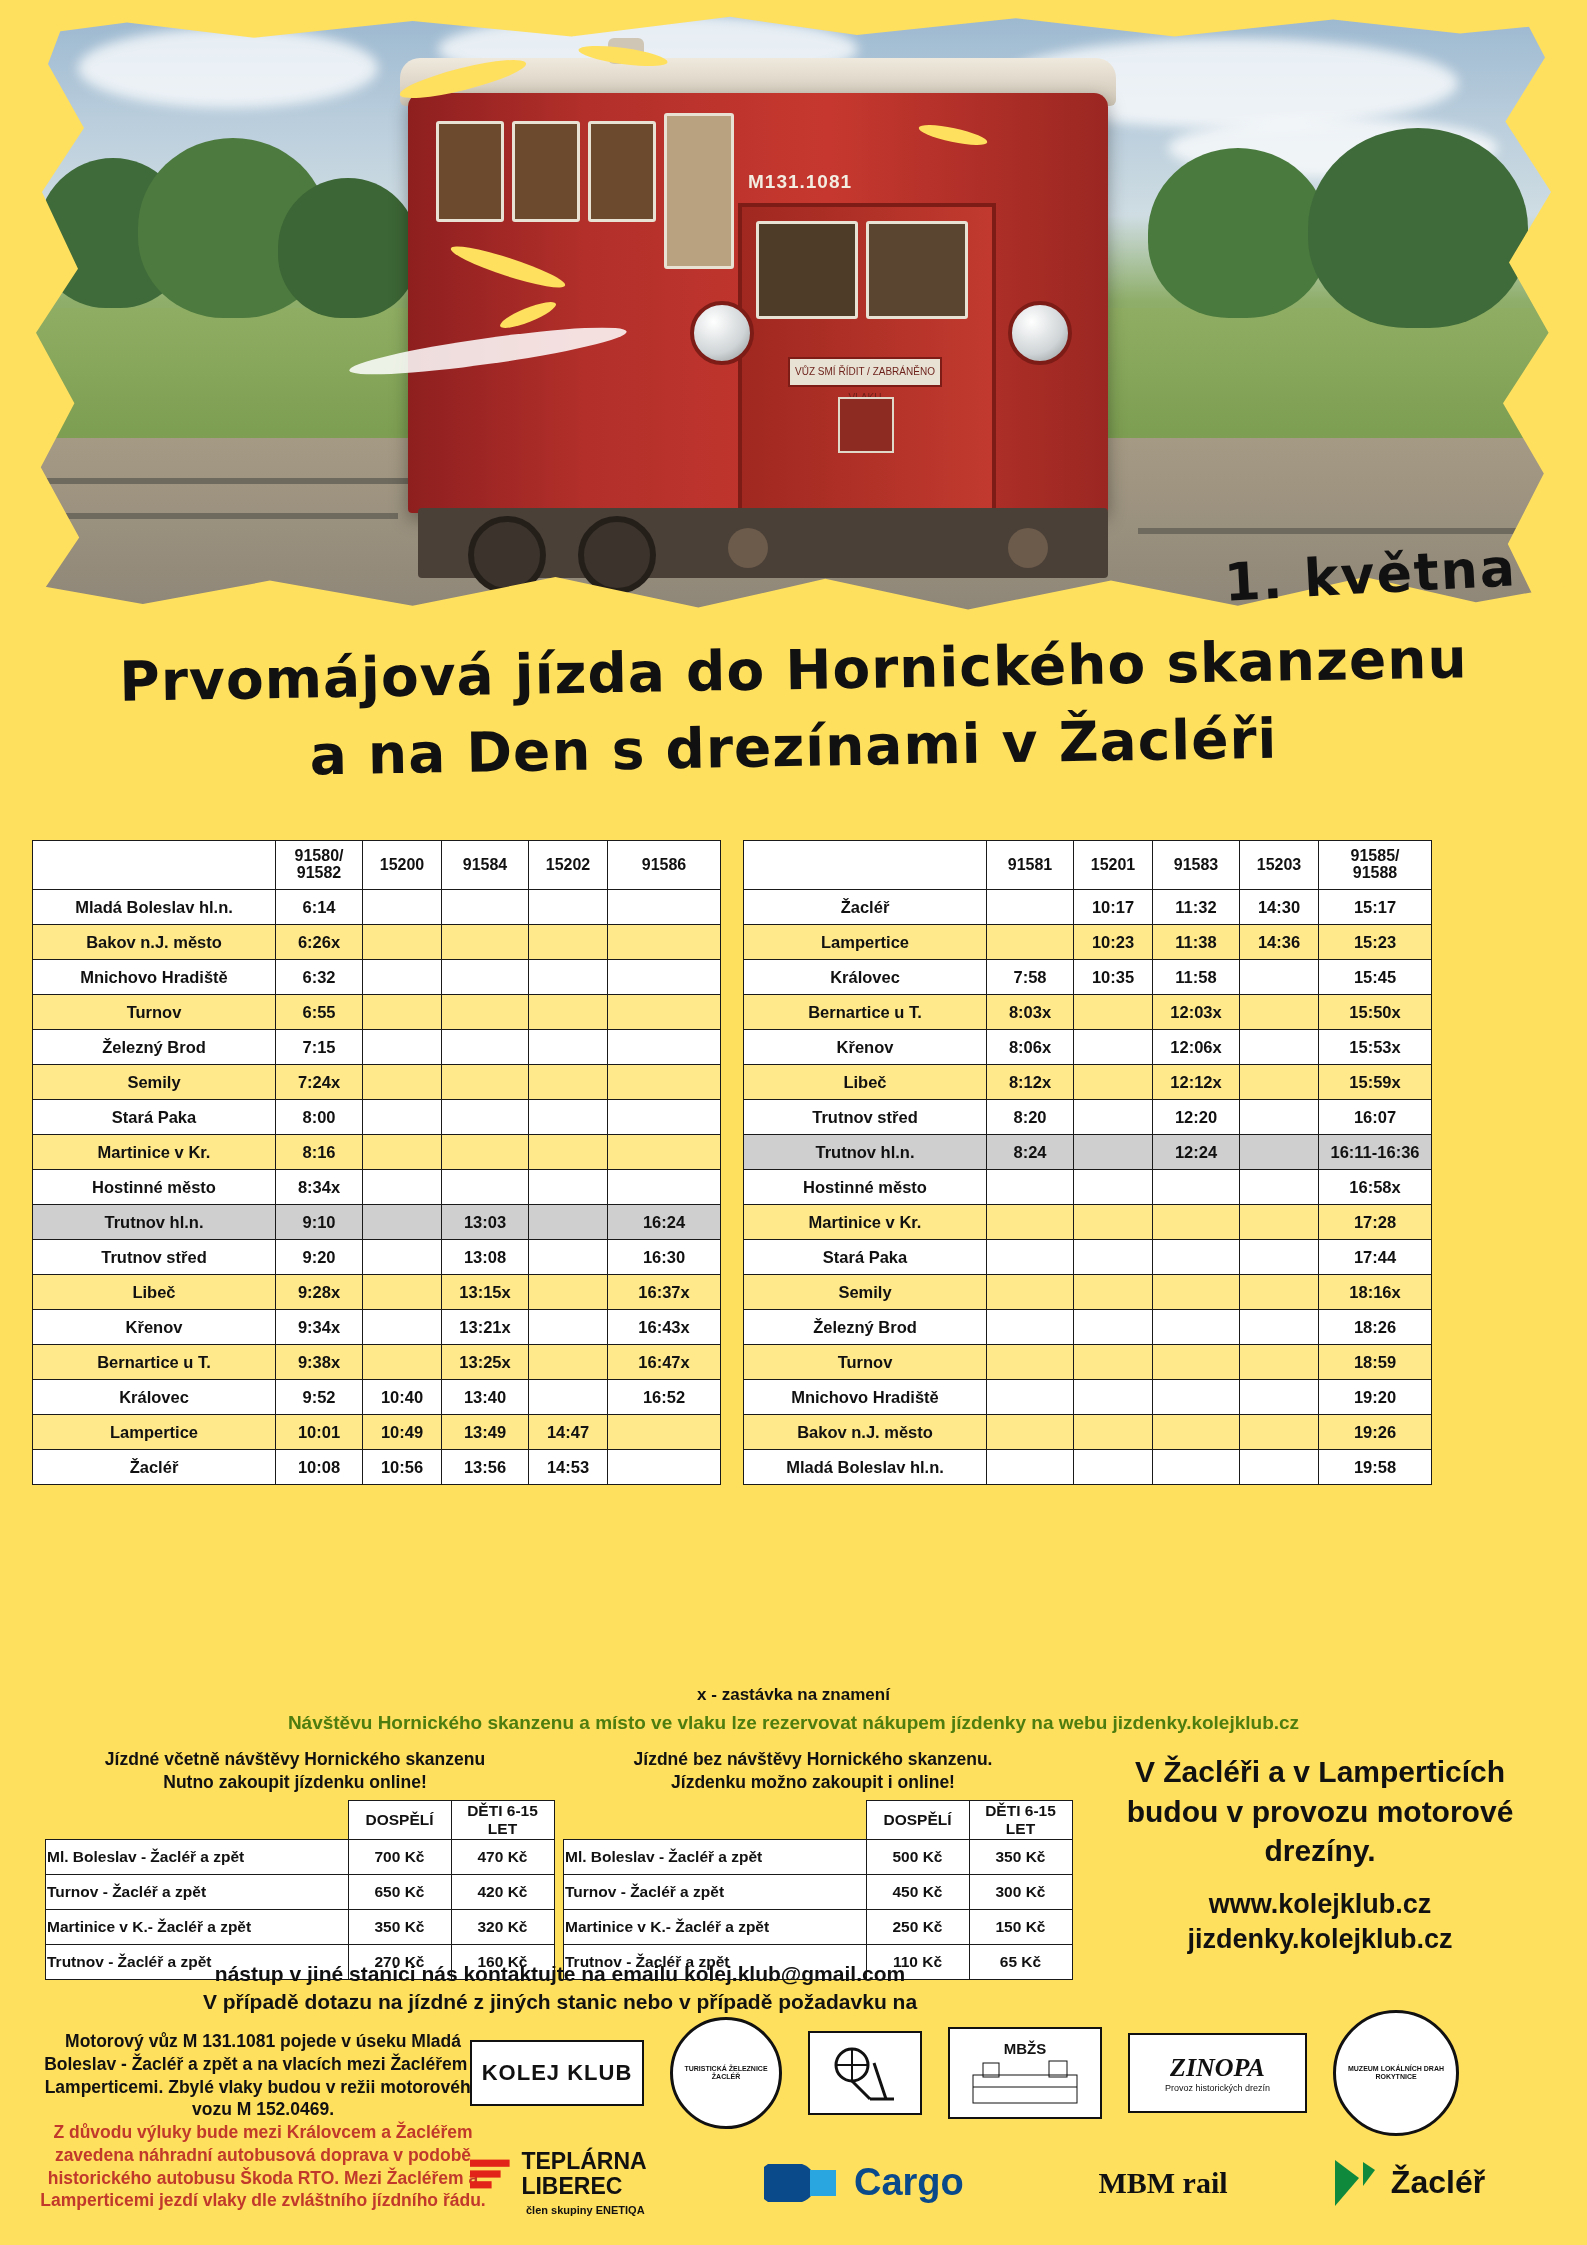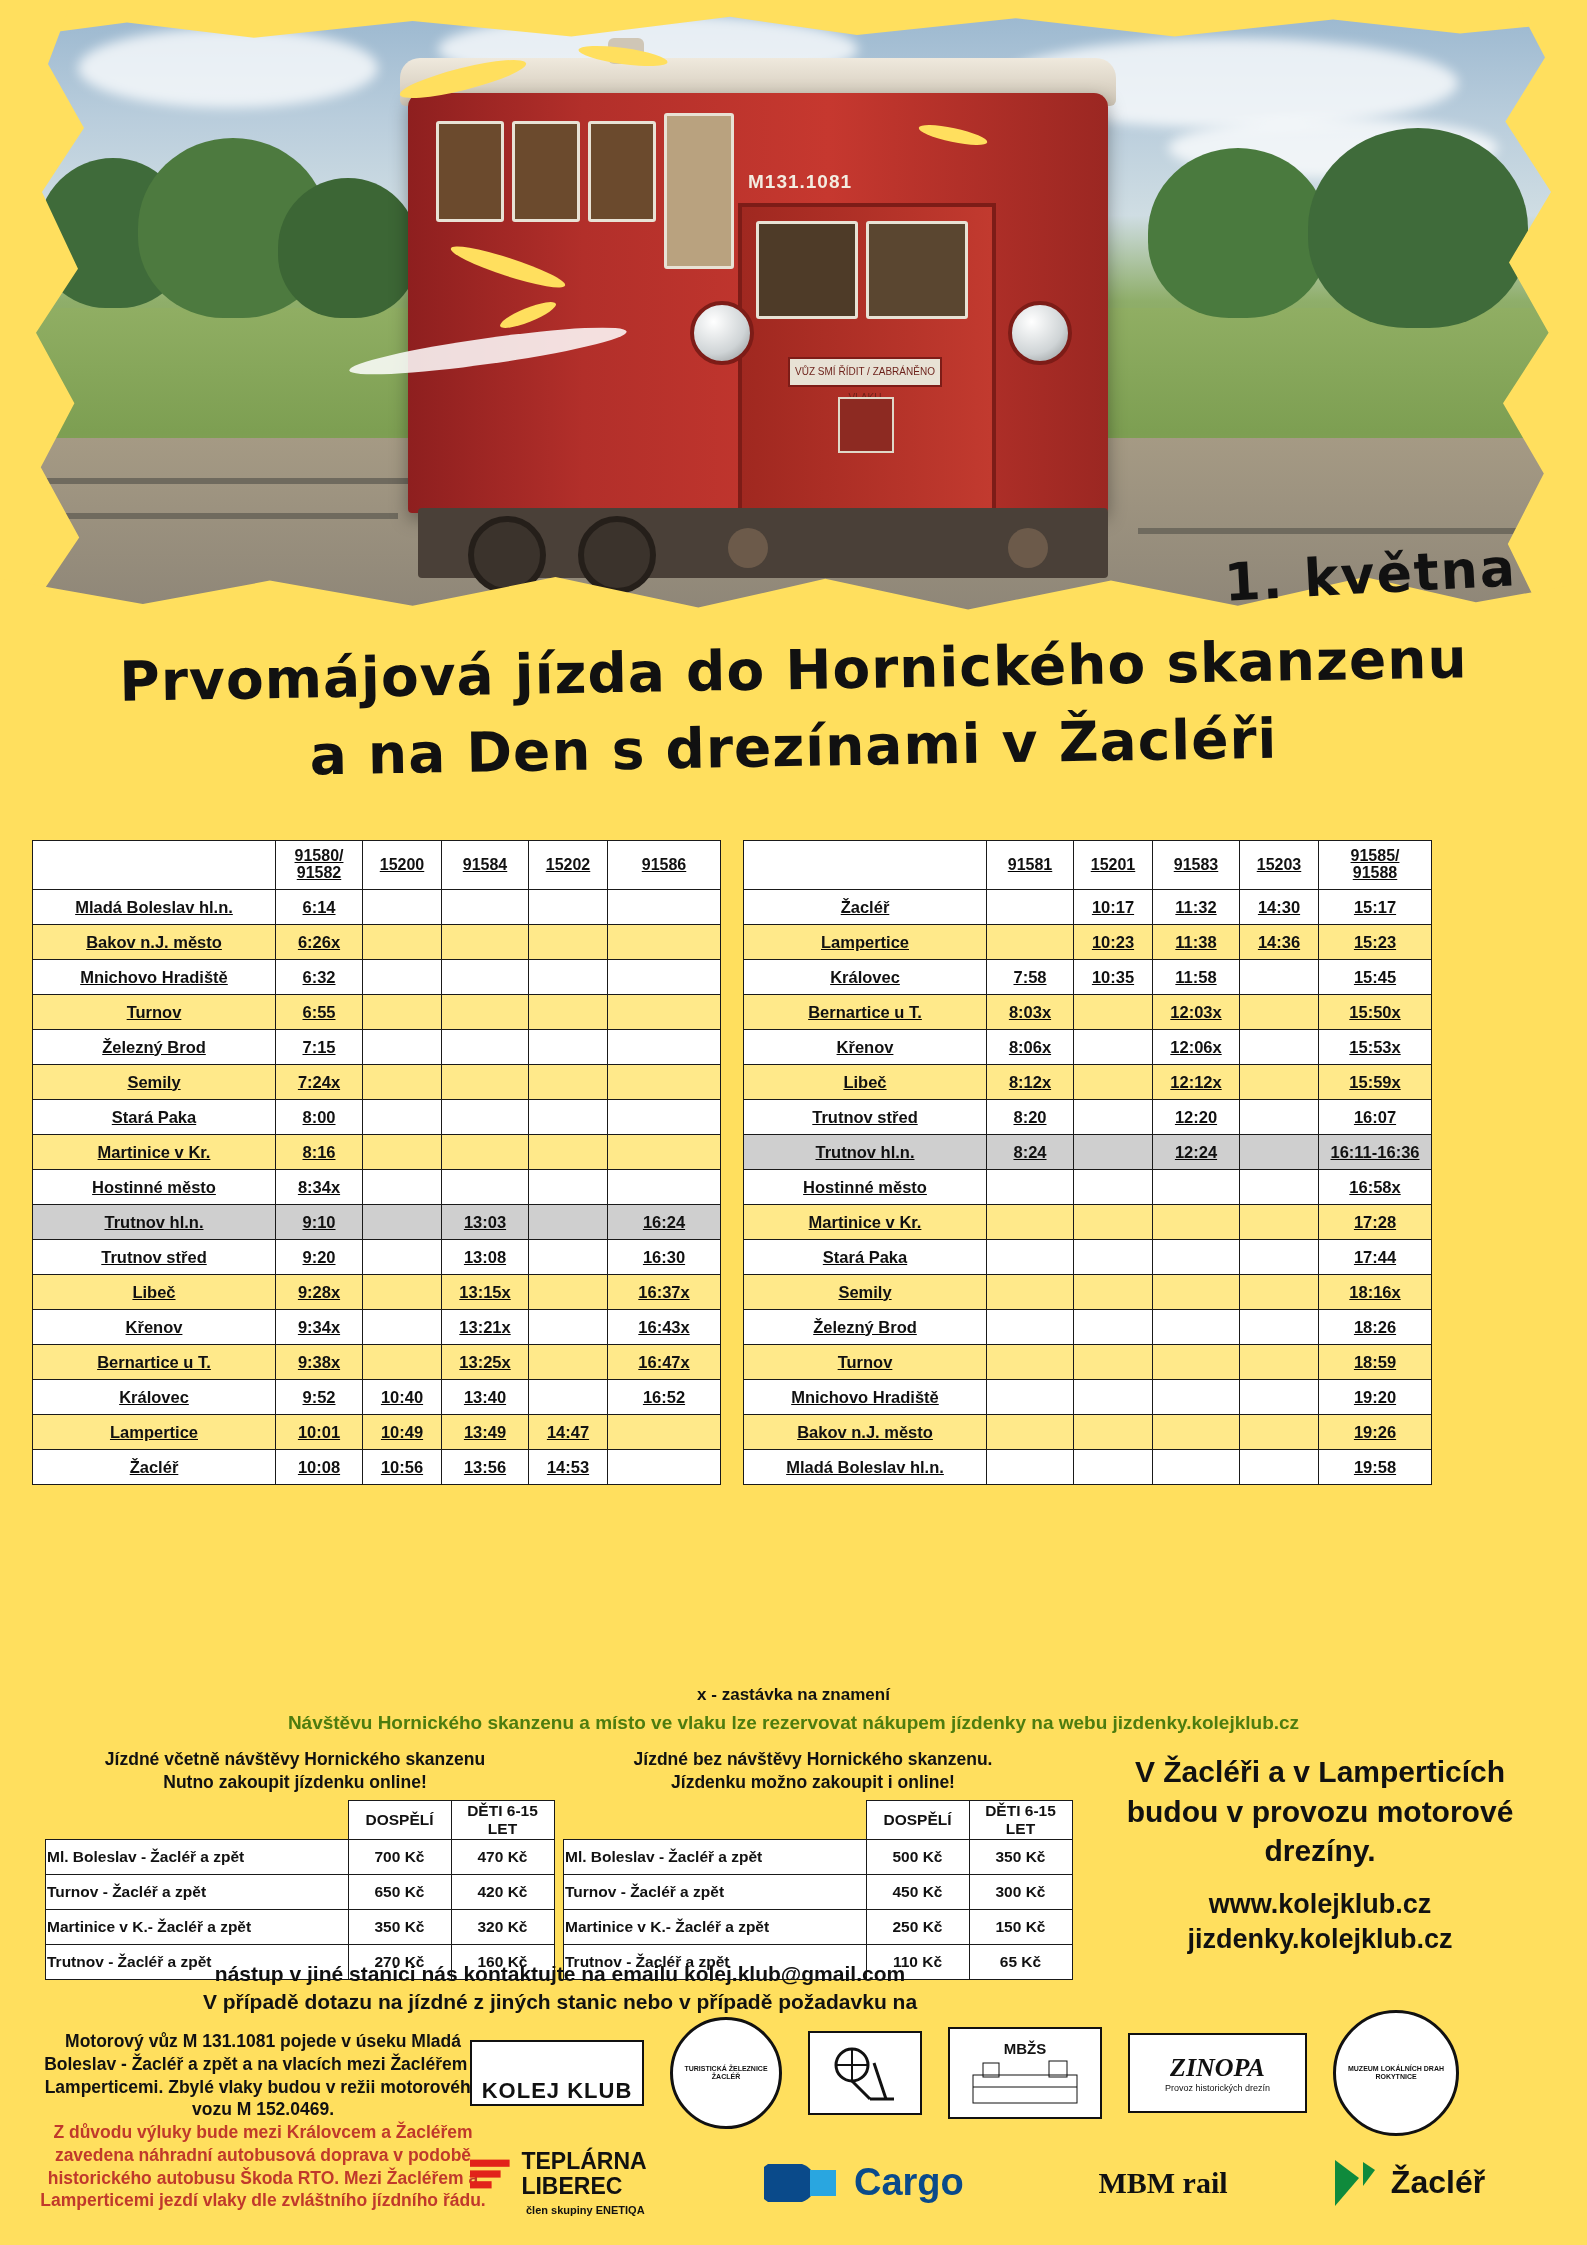--- a/index.html
+++ b/index.html
@@ -69,21 +69,21 @@
   .title1,.title2{
     position:absolute;left:0;width:1587px;text-align:center;
     font-family:"DejaVu Sans", sans-serif;font-weight:bold;color:#111;
     letter-spacing:1px;
   }
   .title1{top:638px;font-size:55px;transform:rotate(-1deg);}
   .title2{top:715px;font-size:55px;transform:rotate(-1deg);}
 
   
   .tables{position:absolute;left:32px;top:840px;width:1525px;display:flex;gap:22px;}
-  table.tt{border-collapse:collapse;table-layout:fixed;text-decoration:underline;}
+  table.tt{border-collapse:collapse;table-layout:fixed;}
   table.tt td,table.tt th{
     border:1px solid #1a1a1a;font-size:16.5px;font-weight:bold;
     text-align:center;height:32px;color:#111;background:#fff;
   }
   table.tt th{height:46px;font-size:16px;line-height:1.05;}
   table.tt td.st{text-align:center;}
   tr.alt td{background:#ffe98a;}
   tr.hl td{background:#cfcfcf;}
   .tt .c0{width:240px;}
   .tt .c1{width:84px;}
@@ -587,21 +587,21 @@
   <div>nástup v jiné stanici nás kontaktujte na emailu kolej.klub@gmail.com</div>
   <div>V případě dotazu na jízdné z jiných stanic nebo v případě požadavku na</div>
 </div>
 
 <div class="leftinfo">
   <div>Motorový vůz M 131.1081 pojede v úseku Mladá Boleslav - Žacléř a zpět a na vlacích mezi Žacléřem a Lamperticemi. Zbylé vlaky budou v režii motorového vozu M 152.0469.</div>
   <div class="red">Z důvodu výluky bude mezi Královcem a Žacléřem zavedena náhradní autobusová doprava v podobě historického autobusu Škoda RTO. Mezi Žacléřem a Lamperticemi jezdí vlaky dle zvláštního jízdního řádu.</div>
 </div>
 
 <div class="logos-row1">
-  <div class="logo box" style="width:170px;height:62px;font-size:22px;letter-spacing:1px;align-items:flex-end;">
+  <div class="logo box" style="width:170px;height:62px;font-size:22px;letter-spacing:1px;">
     <span>KOLEJ  KLUB</span>
   </div>
   <div class="logo round" style="width:90px;height:90px;font-size:7px;padding:8px;line-height:1.1;">
     <span>TURISTICKÁ ŽELEZNICE ŽACLÉŘ</span>
   </div>
   <div class="logo box" style="width:110px;height:80px;font-size:11px;">
     <svg width="70" height="60" viewBox="0 0 70 60">
       <circle cx="22" cy="22" r="16" fill="none" stroke="#111" stroke-width="3"></circle>
       <line x1="22" y1="6" x2="22" y2="38" stroke="#111" stroke-width="2"></line>
       <line x1="6" y1="22" x2="38" y2="22" stroke="#111" stroke-width="2"></line>

